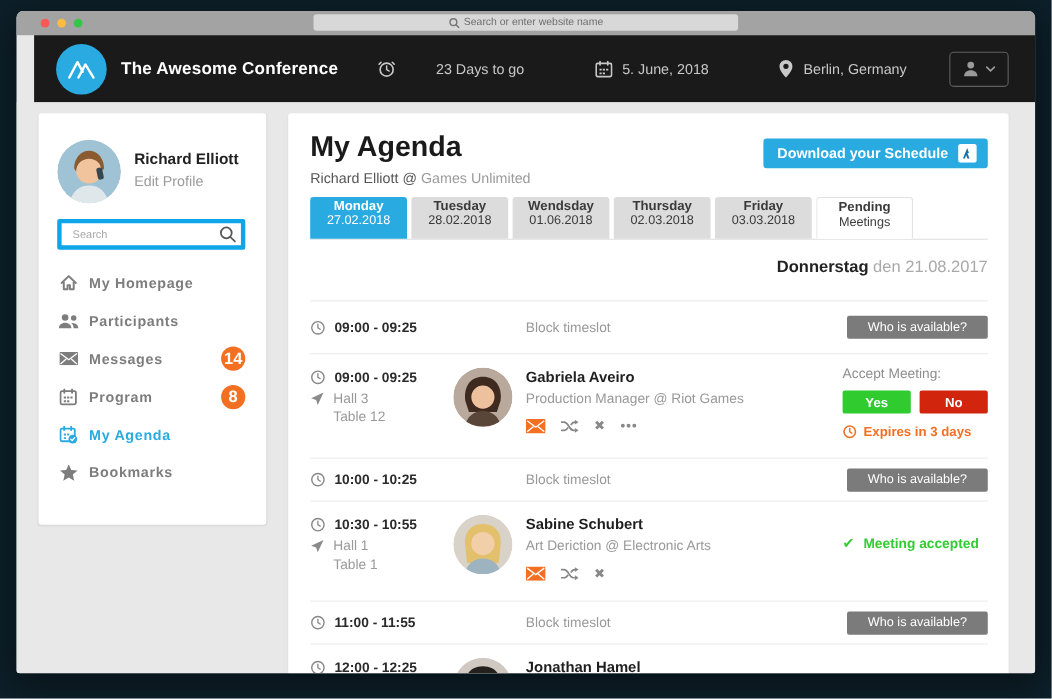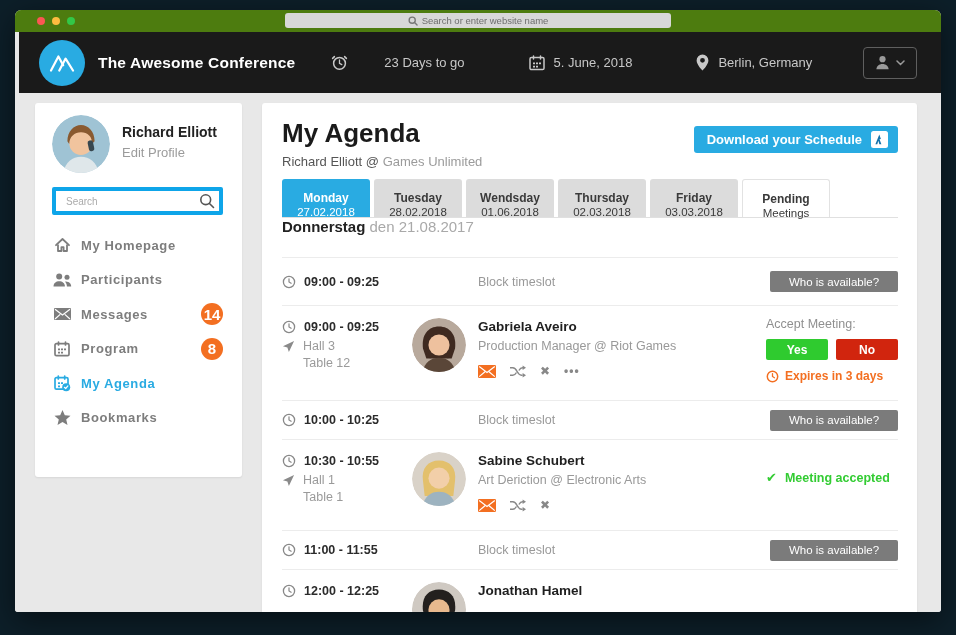--- a/index.html
+++ b/index.html
@@ -1,35 +1,35 @@
 <!DOCTYPE html>
 <html><head>
 <meta charset="utf-8">
 <style>
   html,body{margin:0;padding:0;}
   body{width:956px;height:635px;background:#0d1f29;font-family:"Liberation Sans","DejaVu Sans",sans-serif;-webkit-font-smoothing:antialiased;position:relative;overflow:hidden;}
   .window{position:absolute;left:15px;top:10px;width:926px;height:602px;border-radius:6px 6px 3px 3px;overflow:hidden;background:#e8e8e8;box-shadow:0 8px 30px rgba(0,0,0,.5);}
   
-  .chrome{position:absolute;left:0;top:0;right:0;height:22px;background:#4d7c0f;}
+  .chrome{position:absolute;left:0;top:0;right:0;height:22px;background:#a3a3a3;}
   .lights{position:absolute;left:22px;top:7px;display:flex;gap:7px;}
   .light{width:8px;height:8px;border-radius:50%;}
   .light.red{background:#fc5753;}.light.yellow{background:#fdbc40;}.light.green{background:#33c748;}
   .urlbar{position:absolute;left:50%;top:3px;transform:translateX(-50%);width:386px;height:15px;background:#d8d8d8;border-radius:3px;display:flex;align-items:center;justify-content:center;gap:4px;color:#6e6e6e;font-size:9.5px;}
   
-  .appheader{position:absolute;left:4px;top:22px;right:0;height:61px;background:#1a1a1a;display:flex;align-items:center;}
+  .appheader{position:absolute;left:16px;top:22px;right:0;height:61px;background:#1a1a1a;display:flex;align-items:center;}
   .logo{width:46px;height:46px;border-radius:50%;background:#29abe2;margin-left:20px;flex:none;display:flex;align-items:center;justify-content:center;}
   .apptitle{color:#fff;font-size:15.5px;font-weight:bold;margin-left:13px;letter-spacing:.2px;}
   .meta{display:flex;align-items:center;gap:9px;color:#c8c8c8;font-size:13px;}
   .meta.m1{margin-left:36px;gap:36px;}.meta.m2,.meta.m3{margin-left:28px;padding-left:36px;}
   .userbtn{margin-left:auto;margin-right:24px;width:52px;height:30px;border:1px solid #5f5f5f;border-radius:4px;display:flex;align-items:center;justify-content:center;gap:6px;color:#9a9a9a;cursor:pointer;}
   
   .page{position:absolute;left:0;top:83px;right:0;bottom:0;background:#e8e8e8;overflow:hidden;}
   .card{background:#fff;border-radius:3px;box-shadow:0 1px 2px rgba(0,0,0,.08);}
   
-  .sidebar{position:absolute;left:20px;top:10px;width:207px;height:374px;box-sizing:border-box;padding:12px 19px 0 17px;}
+  .sidebar{position:absolute;left:20px;top:10px;width:207px;height:374px;box-sizing:border-box;padding:24px 19px 0 17px;}
   .profile{display:flex;}
   .avatar{border-radius:50%;overflow:hidden;flex:none;}
   .avatar svg{display:block;}
   .av58{width:58px;height:58px;}
   .av54{width:54px;height:54px;}
   .pinfo{margin-left:12px;margin-top:9px;}
   .pname{font-size:14px;font-weight:bold;color:#222;}
   .pedit{font-size:13px;color:#9b9b9b;margin-top:5px;cursor:pointer;}
   .searchwrap{position:relative;margin-top:14px;}
   .searchwrap input{width:100%;box-sizing:border-box;height:28px;border:4px solid #0ea5e9;border-radius:2px;padding:0 30px 0 10px;font-size:10px;color:#555;font-family:inherit;outline:none;}
@@ -42,26 +42,26 @@
   .mitem.active{color:#29abe2;}
   .badge{margin-left:auto;width:22px;height:22px;border-radius:50%;background:#f36f21;color:#fff;font-size:15px;font-weight:bold;display:flex;align-items:center;justify-content:center;}
   
   .main{position:absolute;left:247px;top:10px;width:655px;height:560px;box-sizing:border-box;padding:14px 19px 0 20px;overflow:hidden;}
   .pagetitle{font-size:26px;font-weight:bold;color:#1a1a1a;line-height:32px;}
   .subline{margin-top:5px;font-size:13px;}
   .subline .su{color:#555;}
   .subline .sc{color:#9b9b9b;}
   .dlbtn{position:absolute;right:19px;top:23px;height:27px;background:#29abe2;border-radius:3px;color:#fff;font-size:13px;font-weight:bold;display:flex;align-items:center;gap:9px;padding:0 10px 0 13px;cursor:pointer;}
   .tabs{margin-top:10px;display:flex;gap:4px;border-bottom:1px solid #e0e0e0;height:38px;}
-  .tab{width:88px;box-sizing:border-box;border-radius:3px 3px 0 0;background:#dcdcdc;color:#3a3a3a;text-align:center;padding-top:12px;cursor:pointer;flex:none;}
+  .tab{width:88px;box-sizing:border-box;border-radius:3px 3px 0 0;background:#dcdcdc;color:#3a3a3a;text-align:center;padding-top:1px;cursor:pointer;flex:none;}
   .tab .t1{display:block;font-size:12px;font-weight:bold;}
   .tab .t2{display:block;font-size:11.5px;margin-top:1px;}
   .tab.active{background:#29abe2;color:#fff;}
   .tab.pending{background:#fff;border:1px solid #e2e2e2;border-bottom:none;}
-  .dayhead{margin-top:0;font-size:15px;height:22px;}
+  .dayhead{margin-top:16px;font-size:15px;height:22px;text-align:right;}
   .dayhead .dh1{font-weight:bold;color:#222;}
   .dayhead .dh2{color:#a9a9a9;}
   .rows{margin-top:17px;}
   .row{border-top:1px solid #ececec;display:flex;}
   .row.block{height:47px;align-items:center;}
   .row.small{height:38px;align-items:center;}
   .timecol{width:130px;flex:none;}
   .tline{display:flex;align-items:center;gap:8px;color:#888;}
   .ttime{font-size:12.5px;font-weight:bold;color:#2b2b2b;}
   .hline{display:flex;align-items:center;gap:8px;margin-top:5px;color:#9a9a9a;font-size:12.5px;}

